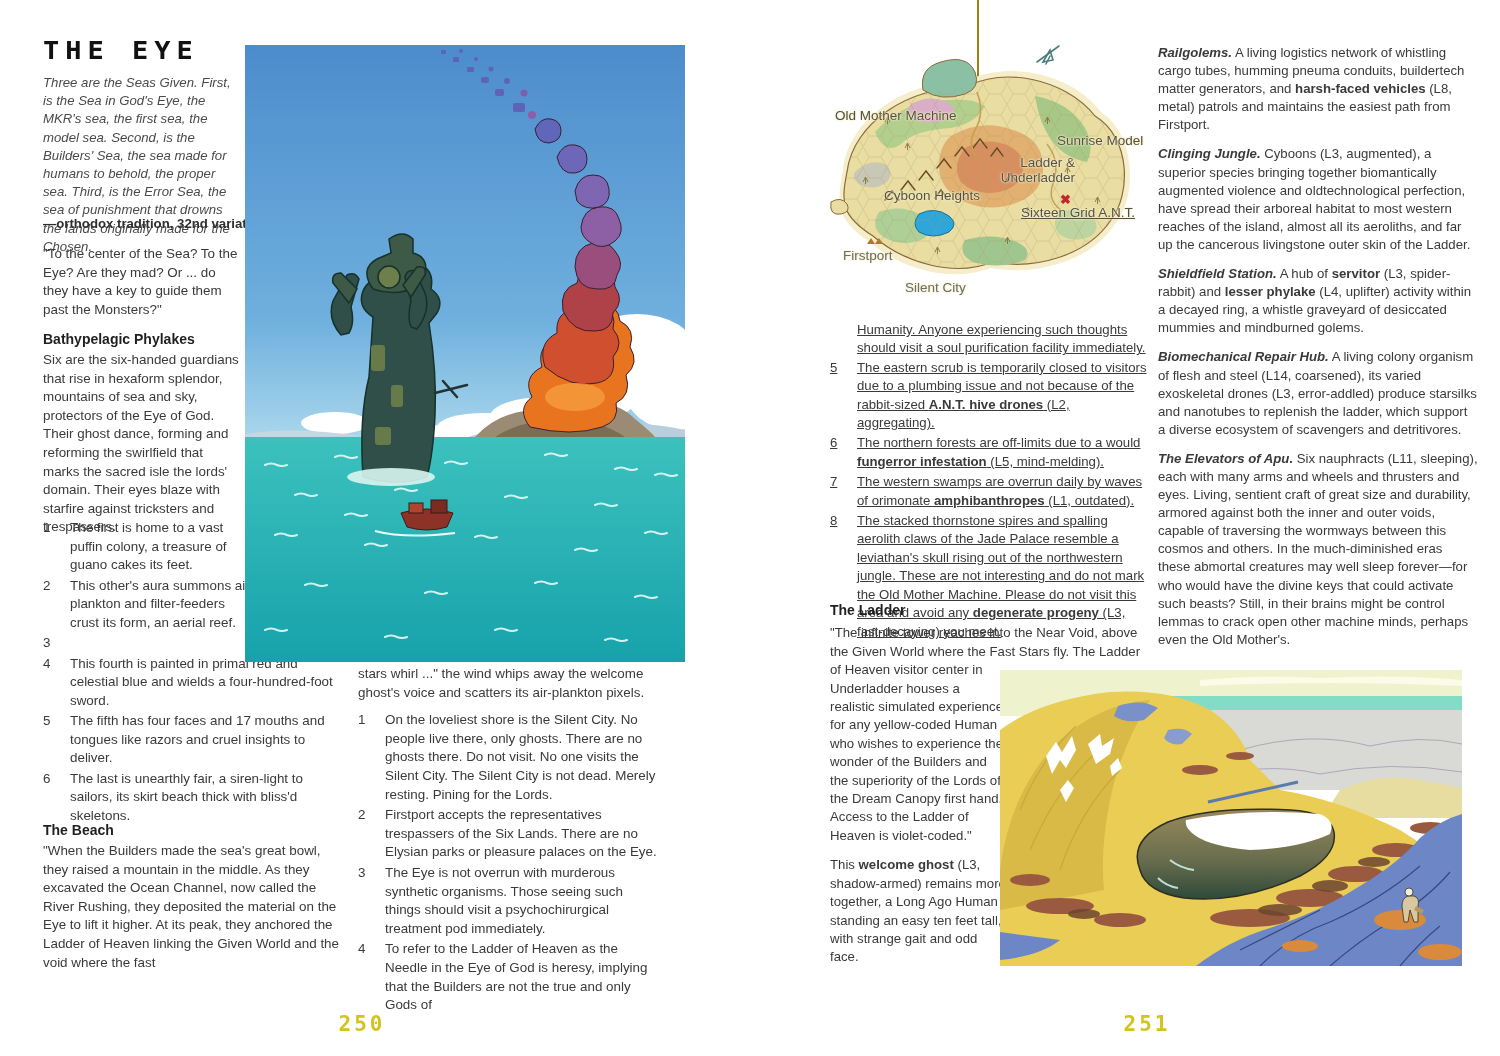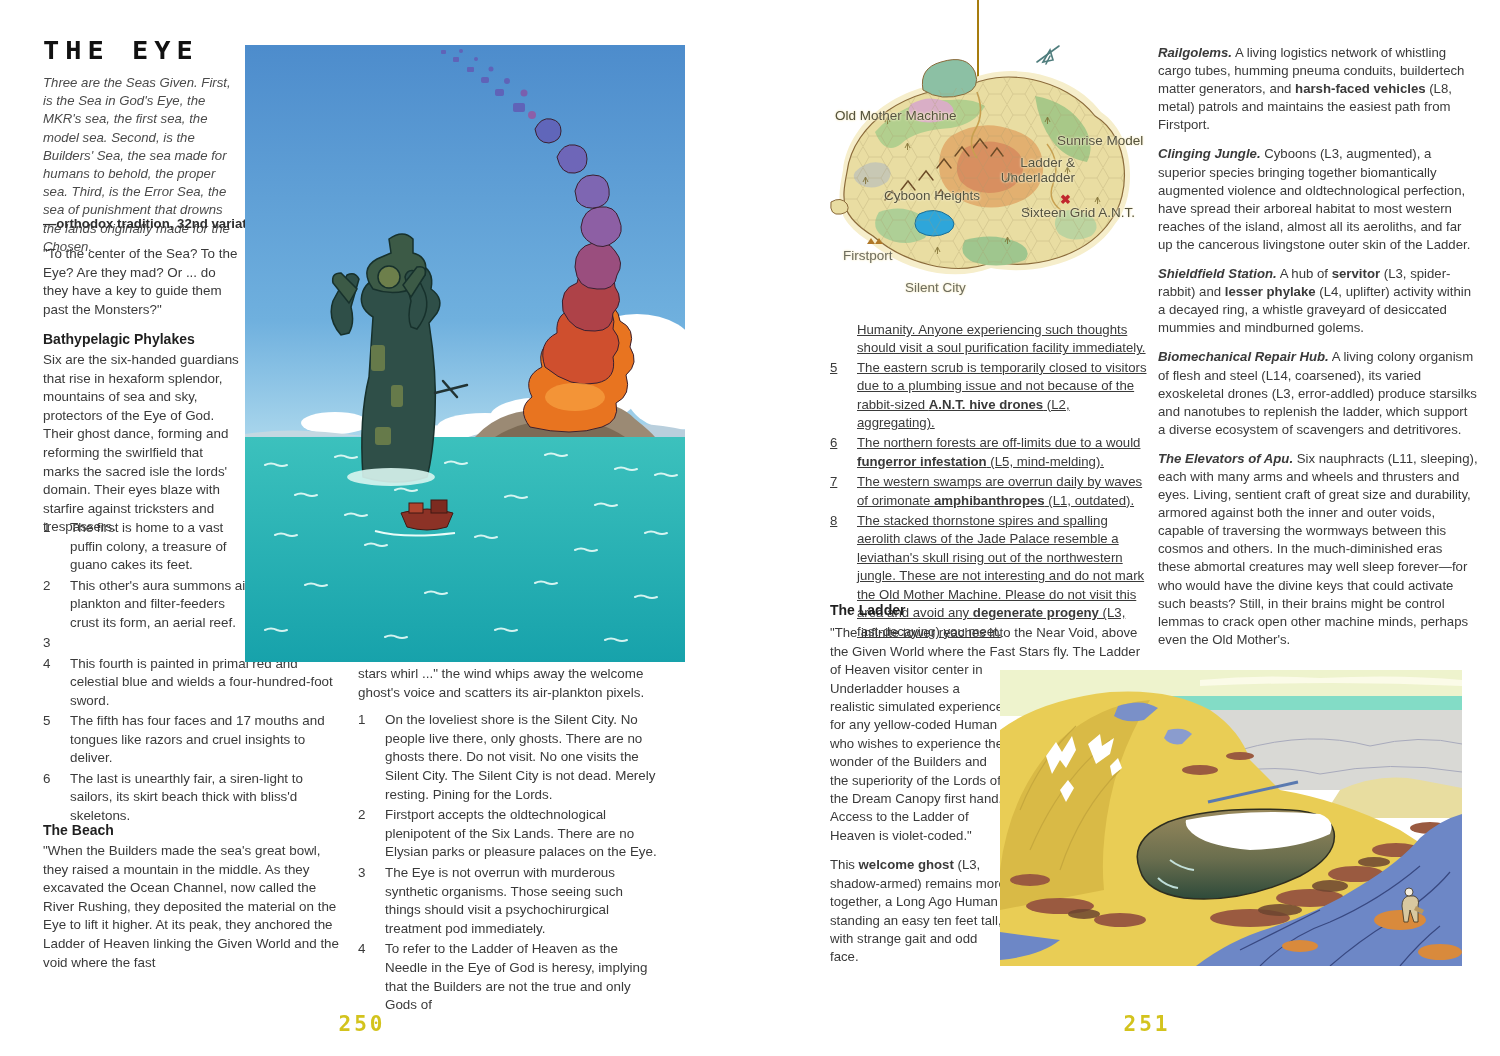--- a/index.html
+++ b/index.html
@@ -220,21 +220,21 @@
     <div class="abs beach-b">"When the Builders made the sea's great bowl, they raised a mountain in the middle. As they excavated the Ocean Channel, now called the River Rushing, they deposited the material on the Eye to lift it higher. At its peak, they anchored the Ladder of Heaven linking the Given World and the void where the fast</div>
 
     <div class="abs midcol">
       <p class="lead">stars whirl ..." the wind whips away the welcome ghost's voice and scatters its air-plankton pixels.</p>
       <div class="row">
           <span class="num">1</span>
           <span class="txt">On the loveliest shore is the Silent City. No people live there, only ghosts. There are no ghosts there. Do not visit. No one visits the Silent City. The Silent City is not dead. Merely resting. Pining for the Lords.</span>
         </div>
       <div class="row">
           <span class="num">2</span>
-          <span class="txt">Firstport accepts the oldtechnological plenipotent of the Six Lands. There are no Elysian parks or pleasure palaces on the Eye.</span>
+          <span class="txt">Firstport accepts the representatives trespassers of the Six Lands. There are no Elysian parks or pleasure palaces on the Eye.</span>
         </div>
       <div class="row">
           <span class="num">3</span>
           <span class="txt">The Eye is not overrun with murderous synthetic organisms. Those seeing such things should visit a psychochirurgical treatment pod immediately.</span>
         </div>
       <div class="row">
           <span class="num">4</span>
           <span class="txt">To refer to the Ladder of Heaven as the Needle in the Eye of God is heresy, implying that the Builders are not the true and only Gods of</span>
         </div>
     </div>
@@ -326,21 +326,21 @@
     </div>
 
     <div class="map-label" style="left:835px;top:108px;">Old Mother Machine</div>
     <div class="map-label" style="left:1057px;top:133px;">Sunrise Model</div>
     <div class="map-label center" style="left:955px;top:155px;width:120px;text-align:right;">
       <div>Ladder &amp;</div>
       <div>Underladder</div>
     </div>
     <div class="map-label" style="left:884px;top:188px;">Cyboon Heights</div>
     <div class="x-marker" style="left:1060px;top:192px;color:#c1272d;">✖</div>
-    <div class="map-label" style="left:1021px;top:205px;">Sixteen Grid A.N.T.</div>
+    <div class="map-label" style="left:1021px;top:205px;text-decoration:underline;">Sixteen Grid A.N.T.</div>
     <div class="map-label grey" style="left:843px;top:248px;">Firstport</div>
     <div class="map-label grey" style="left:905px;top:280px;">Silent City</div>
 
     <div class="abs colA">
       <p class="cont">Humanity. Anyone experiencing such thoughts should visit a soul purification facility immediately.</p>
       <div class="row">
           <span class="num">5</span>
           <span class="txt"><span>The eastern scrub is temporarily closed to visitors due to a plumbing issue and not because of the rabbit-sized </span><span class="b">A.N.T. hive drones</span><span> (L2, aggregating).</span></span>
         </div>
       <div class="row">

